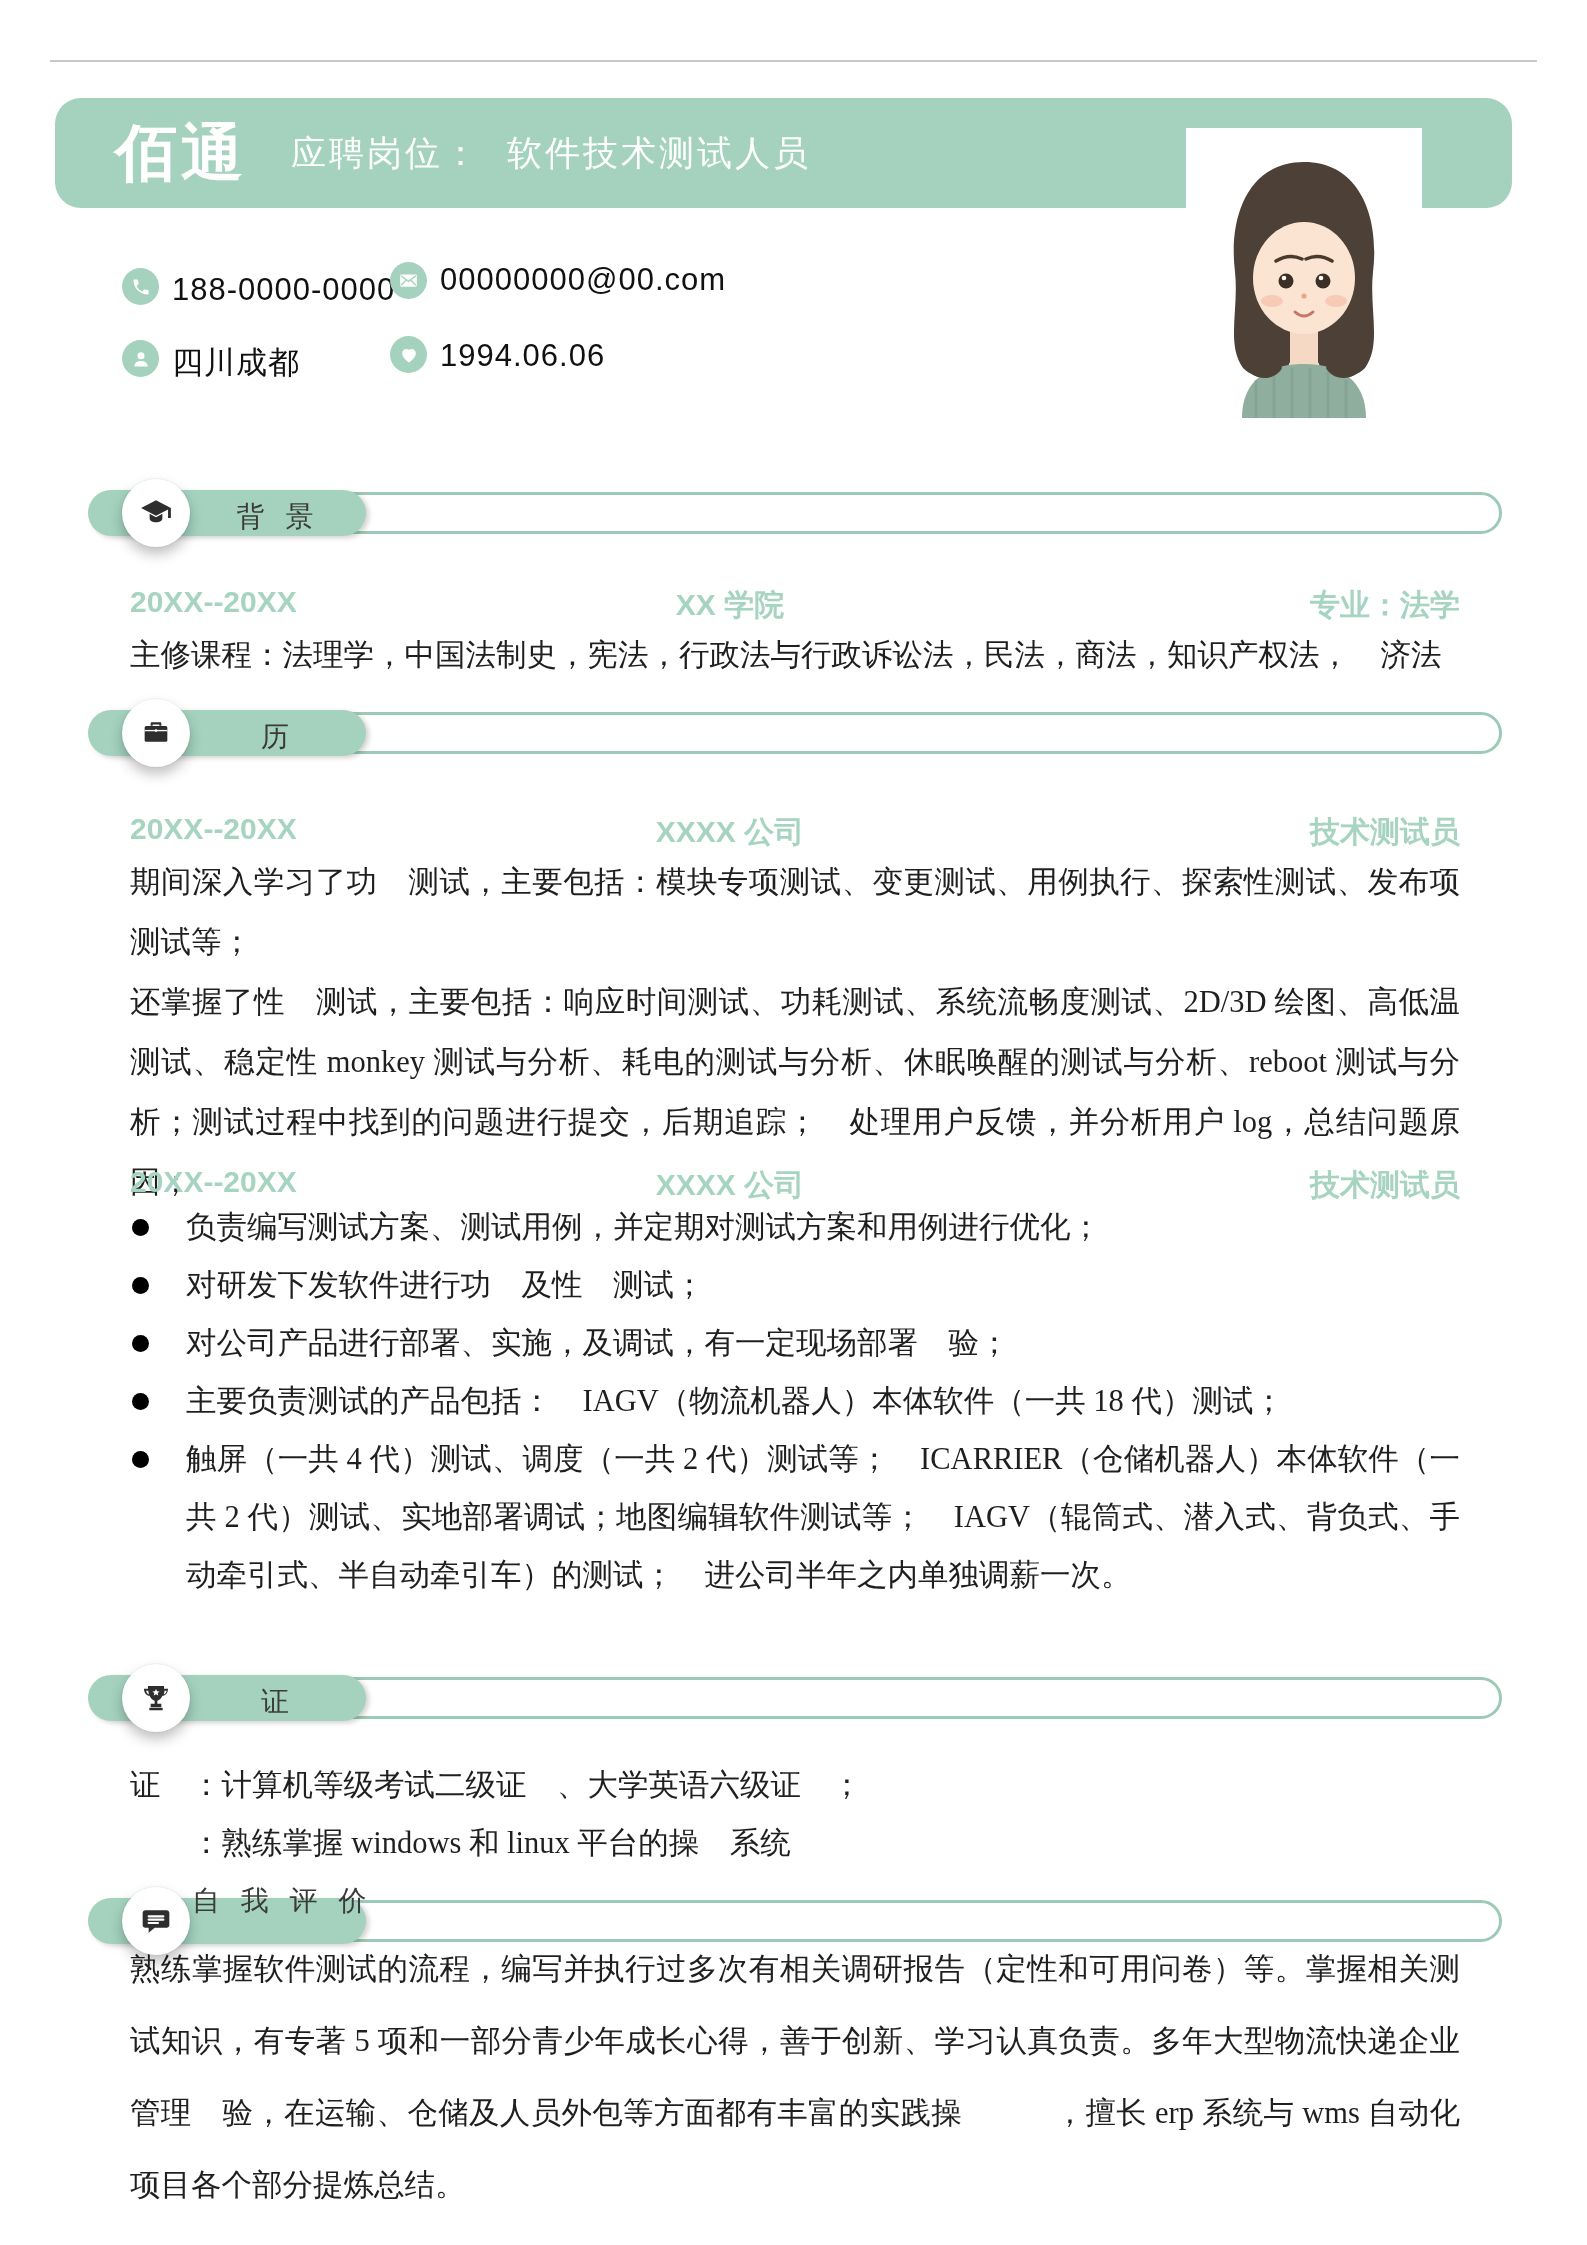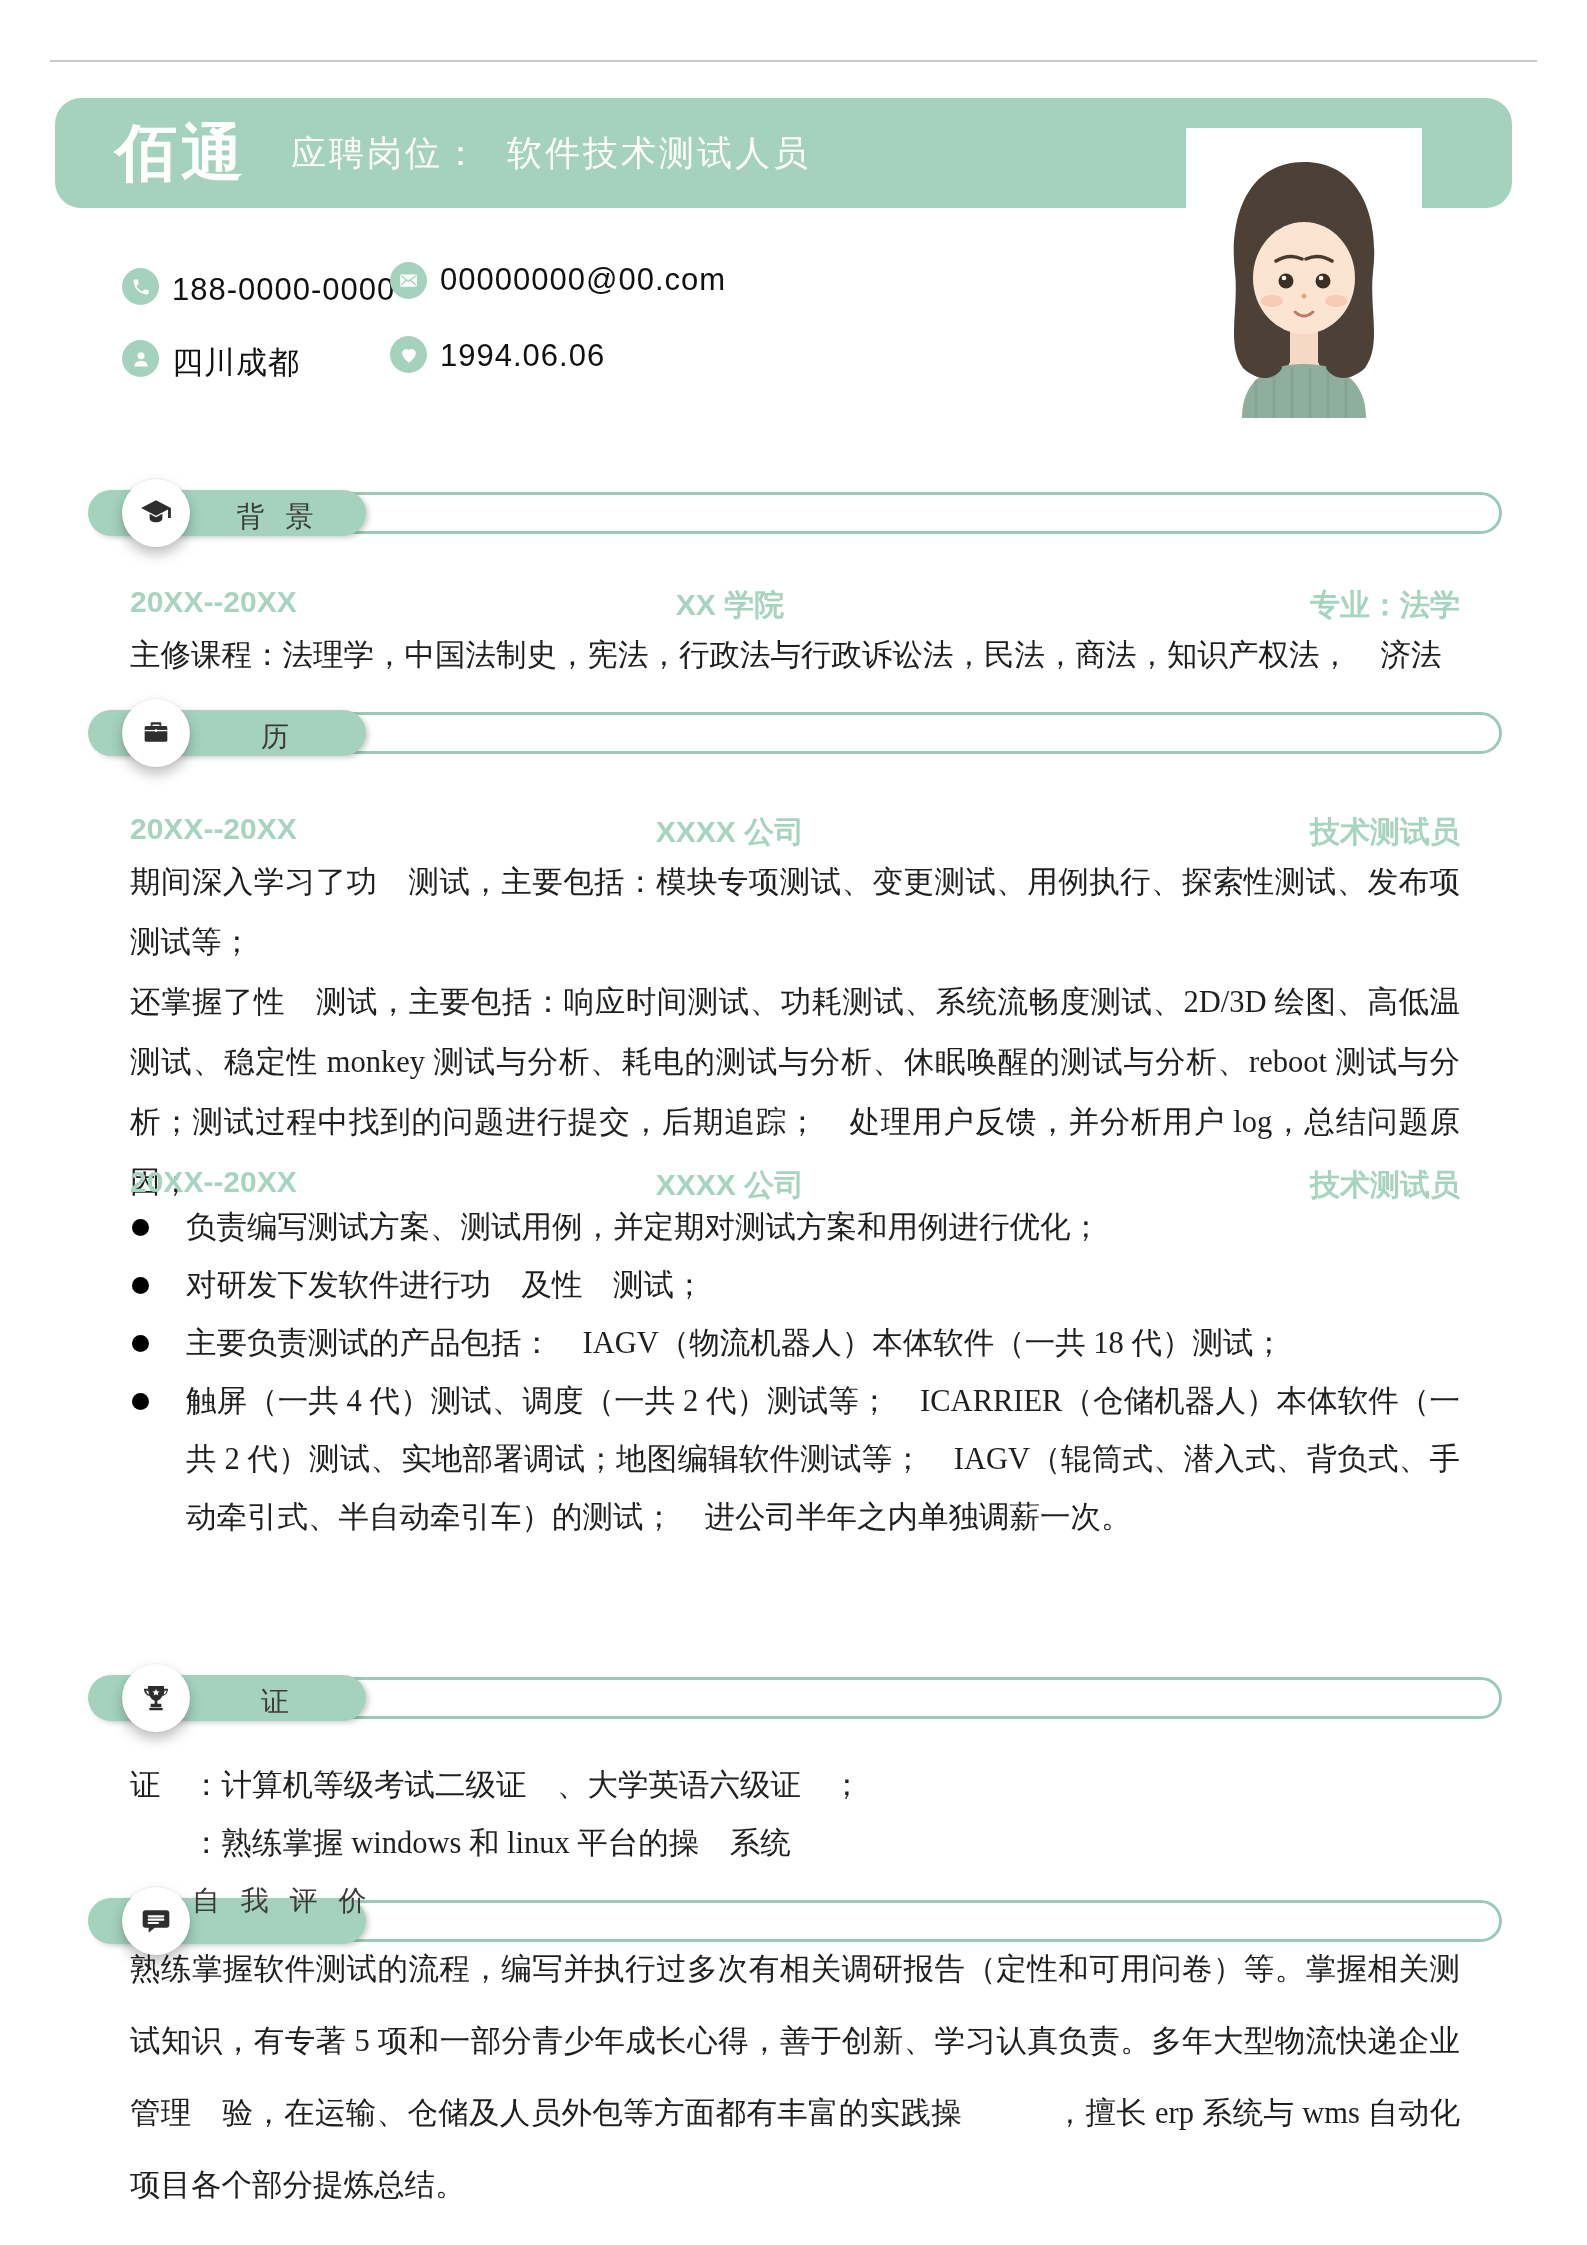--- a/index.html
+++ b/index.html
@@ -221,20 +221,21 @@
 
   <div class="meta-row" style="top:1165px">
     <span class="lft">20XX--20XX</span>
     <span class="mid">XXXX 公司</span>
     <span class="rgt">技术测试员</span>
   </div>
   <div class="body-text" style="top:1198px">
     <ul class="bullets">
       <li>负责编写测试方案、测试用例，并定期对测试方案和用例进行优化；</li>
       <li>对研发下发软件进行功　及性　测试；</li>
+      <li>对公司产品进行部署、实施，及调试，有一定现场部署　验；</li>
       <li>主要负责测试的产品包括：　IAGV（物流机器人）本体软件（一共 18 代）测试；</li>
       <li>触屏（一共 4 代）测试、调度（一共 2 代）测试等；　ICARRIER（仓储机器人）本体软件（一共 2 代）测试、实地部署调试；地图编辑软件测试等；　IAGV（辊筒式、潜入式、背负式、手动牵引式、半自动牵引车）的测试；　进公司半年之内单独调薪一次。</li>
     </ul>
   </div>
 
   <div class="sec" style="top:1675px">
     <div class="sec-outline"></div>
     <div class="sec-pill">
       <span class="sec-title">证</span>
     </div>

